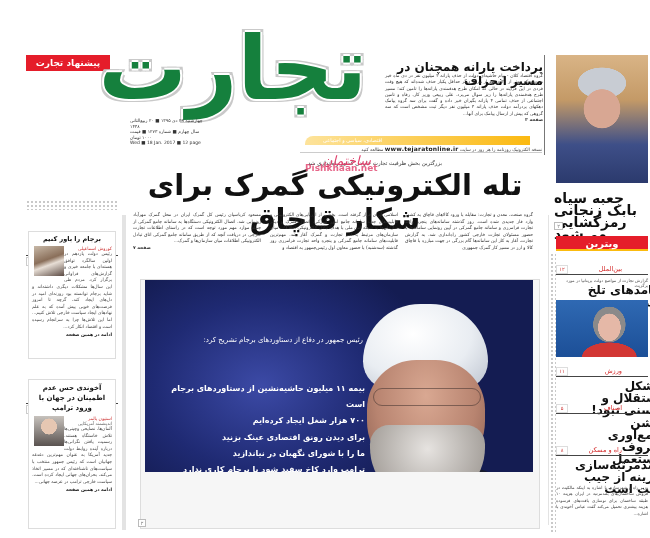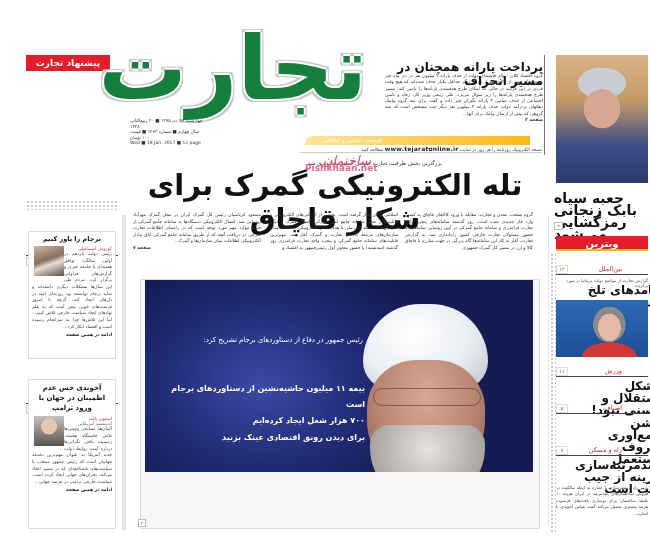--- a/index.html
+++ b/index.html
@@ -160,20 +160,22 @@
   <div class="robe"></div>
   <div class="turban"></div>
   <div class="face"></div>
   <div class="beard"></div>
   <div class="glasses"></div>
   <div class="lead-kicker">رئیس جمهور در دفاع از دستاوردهای برجام تشریح کرد:</div>
   <ul class="lead-bullets">
     <li>بیمه ۱۱ میلیون حاشیه‌نشین از دستاوردهای برجام است</li>
     <li>۷۰۰ هزار شغل ایجاد کرده‌ایم</li>
     <li>برای دیدن رونق اقتصادی عینک بزنید</li>
+    <li>ما را با شورای نگهبان در نیاندازید</li>
+    <li>ترامپ وارد کاخ سفید شود با برجام کاری ندارد</li>
   </ul>
 </div>
 <div class="abs lead-pg">۲</div>
 <div class="vbar2"></div>
 
 <div class="abs vitrin">ویترین</div>
 <div class="dotted dot-strip" style="top:253px;height:280px;"></div>
 
 <div class="r-section" style="top:264px;">
   <span class="num">۱۲</span>

